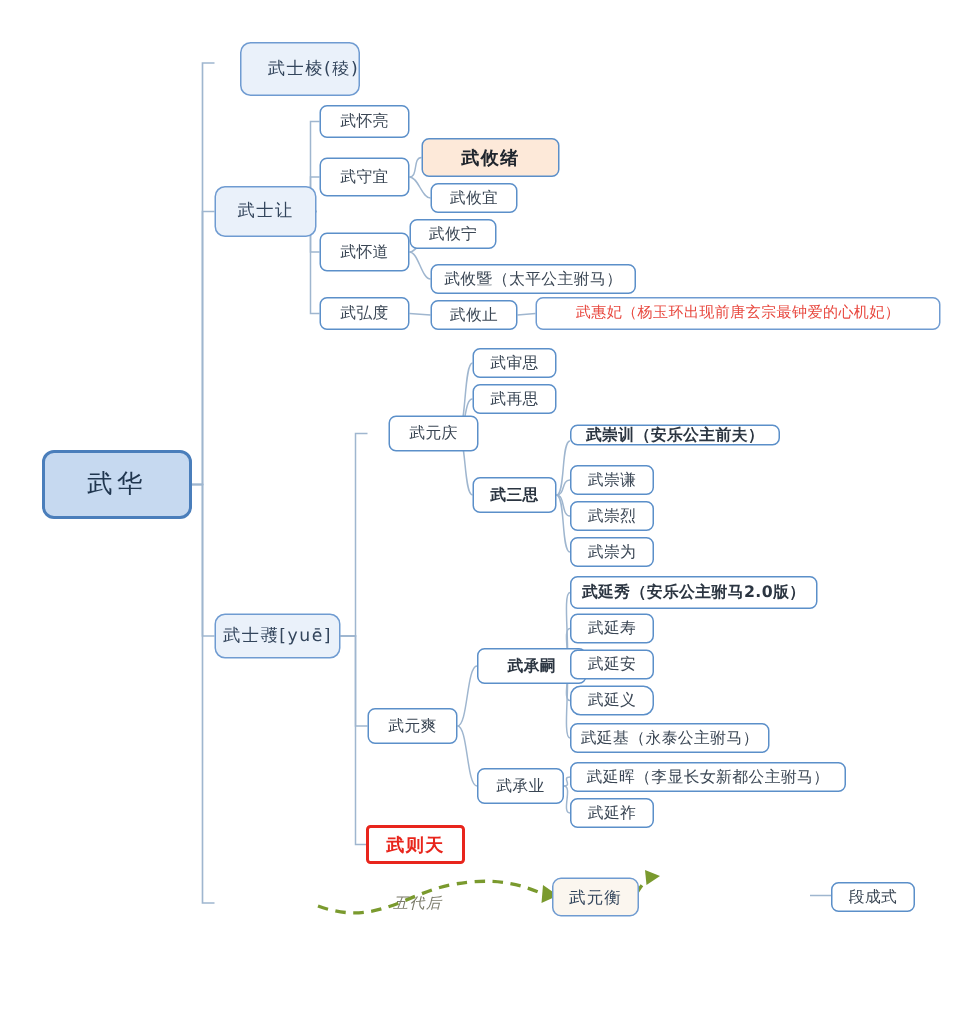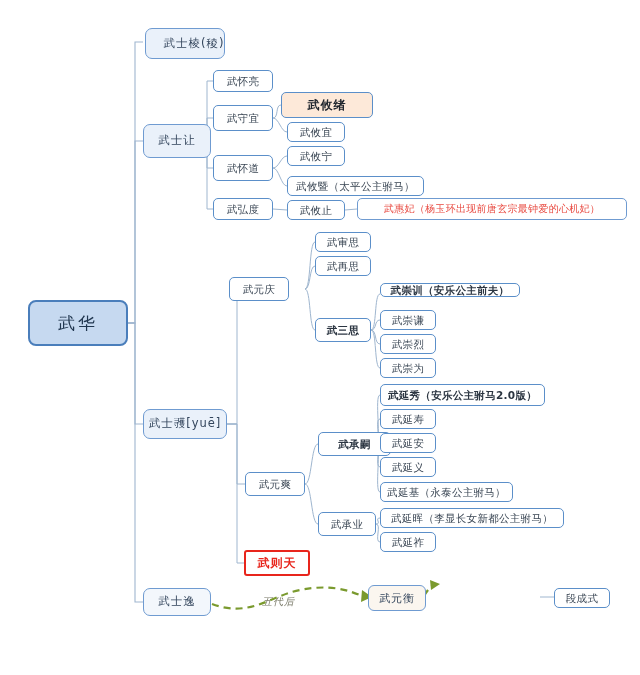--- a/index.html
+++ b/index.html
@@ -177,49 +177,48 @@
     <path d="M376 524 C382 524 374 542 380 542" stroke="#9fb6cf" stroke-width="1" fill="none"></path>
 
     <path d="M212 604 C250 618 270 596 300 590 C330 584 348 590 362 596" stroke="#7a9a2e" stroke-width="2.2" fill="none" stroke-dasharray="7,5"></path>
     <polygon points="362,590 372,597 361,602" fill="#7a9a2e"></polygon>
     <path d="M424 596 C428 590 430 586 436 584" stroke="#7a9a2e" stroke-width="2.2" fill="none" stroke-dasharray="7,5"></path>
     <polygon points="430,580 440,584 431,590" fill="#7a9a2e"></polygon>
 
     <path d="M540 597 L554 597" stroke="#9fb6cf" stroke-width="1" fill="none"></path>
   </svg>
 <div class="node v-root" style="left: 28px; top: 300px; width: 100px; height: 46px;">武华</div>
-    <div class="node v-lvl1" style="left: 145px; top: 28px; width: 80px; height: 31px; padding-left: 18px;">武士棱(稜)</div>
+    <div class="node v-lvl1" style="left: 160px; top: 28px; width: 80px; height: 36px; padding-left: 18px;">武士棱(稜)</div>
     <div class="node v-lvl1" style="left: 143px; top: 124px; width: 68px; height: 34px;">武士让</div>
     <div class="node v-lvl1" style="left: 143px; top: 409px; width: 84px; height: 30px;">武士彟[yuē]</div>
-    <div class="node v-lvl1-light" style="left: 143px; top: 588px; width: 68px; height: 28px;">武士逸</div>
     <div class="node v-plain" style="left: 213px; top: 70px; width: 60px; height: 22px;">武怀亮</div>
     <div class="node v-plain" style="left: 213px; top: 105px; width: 60px; height: 26px;">武守宜</div>
     <div class="node v-plain" style="left: 213px; top: 155px; width: 60px; height: 26px; text-align: right;">武怀道</div>
     <div class="node v-plain" style="left: 213px; top: 198px; width: 60px; height: 22px;">武弘度</div>
     <div class="node v-cream" style="left: 281px; top: 92px; width: 92px; height: 26px;">武攸绪</div>
     <div class="node v-plain" style="left: 287px; top: 122px; width: 58px; height: 20px;">武攸宜</div>
-    <div class="node v-plain" style="left: 287px; top: 146px; width: 58px; height: 20px;">武攸宁</div>
+    <div class="node v-plain" style="left: 273px; top: 146px; width: 58px; height: 20px;">武攸宁</div>
     <div class="node v-plain" style="left: 287px; top: 176px; width: 137px; height: 20px;">武攸暨（太平公主驸马）</div>
     <div class="node v-plain" style="left: 287px; top: 200px; width: 58px; height: 20px;">武攸止</div>
     <div class="node v-redtext" style="left: 357px; top: 198px; width: 270px; height: 22px;">武惠妃（杨玉环出现前唐玄宗最钟爱的心机妃）</div>
-    <div class="node v-plain" style="left: 229px; top: 277px; width: 60px; height: 24px;">武元庆</div>
+    <div class="node v-plain" style="left: 259px; top: 277px; width: 60px; height: 24px;">武元庆</div>
     <div class="node v-plain" style="left: 245px; top: 472px; width: 60px; height: 24px;">武元爽</div>
     <div class="node v-plain" style="left: 315px; top: 232px; width: 56px; height: 20px;">武审思</div>
     <div class="node v-plain" style="left: 315px; top: 256px; width: 56px; height: 20px;">武再思</div>
     <div class="node v-plain-b" style="left: 315px; top: 318px; width: 56px; height: 24px;">武三思</div>
     <div class="node v-plain-b" style="left: 380px; top: 283px; width: 140px; height: 14px; text-align: center;">武崇训（安乐公主前夫）</div>
     <div class="node v-plain" style="left: 380px; top: 310px; width: 56px; height: 20px;">武崇谦</div>
     <div class="node v-plain" style="left: 380px; top: 334px; width: 56px; height: 20px;">武崇烈</div>
     <div class="node v-plain" style="left: 380px; top: 358px; width: 56px; height: 20px;">武崇为</div>
     <div class="node v-plain-b" style="left: 318px; top: 432px; width: 73px; height: 24px;">武承嗣</div>
     <div class="node v-plain" style="left: 318px; top: 512px; width: 58px; height: 24px;">武承业</div>
     <div class="node v-plain-b" style="left: 380px; top: 384px; width: 165px; height: 22px;">武延秀（安乐公主驸马2.0版）</div>
     <div class="node v-plain" style="left: 380px; top: 409px; width: 56px; height: 20px;">武延寿</div>
     <div class="node v-plain" style="left: 380px; top: 433px; width: 56px; height: 20px;">武延安</div>
-    <div class="node v-plain" style="left: 380px; top: 457px; width: 56px; height: 20px;">武延义</div>
+    <div class="node v-plain" style="left: 380px; top: 457px; width: 56px; height: 20px; border-radius: 7px;">武延义</div>
     <div class="node v-plain" style="left: 380px; top: 482px; width: 133px; height: 20px;">武延基（永泰公主驸马）</div>
     <div class="node v-plain" style="left: 380px; top: 508px; width: 184px; height: 20px;">武延晖（李显长女新都公主驸马）</div>
     <div class="node v-plain" style="left: 380px; top: 532px; width: 56px; height: 20px;">武延祚</div>
     <div class="node v-redbox" style="left: 244px; top: 550px; width: 66px; height: 26px;">武则天</div>
     <div class="node v-cream2" style="left: 368px; top: 585px; width: 58px; height: 26px;">武元衡</div>
     <div class="node v-plain" style="left: 554px; top: 588px; width: 56px; height: 20px;">段成式</div>
     <div class="edge-label" style="left: 262px; top: 595px;">五代后</div>
   </div>
 
 </body></html>

